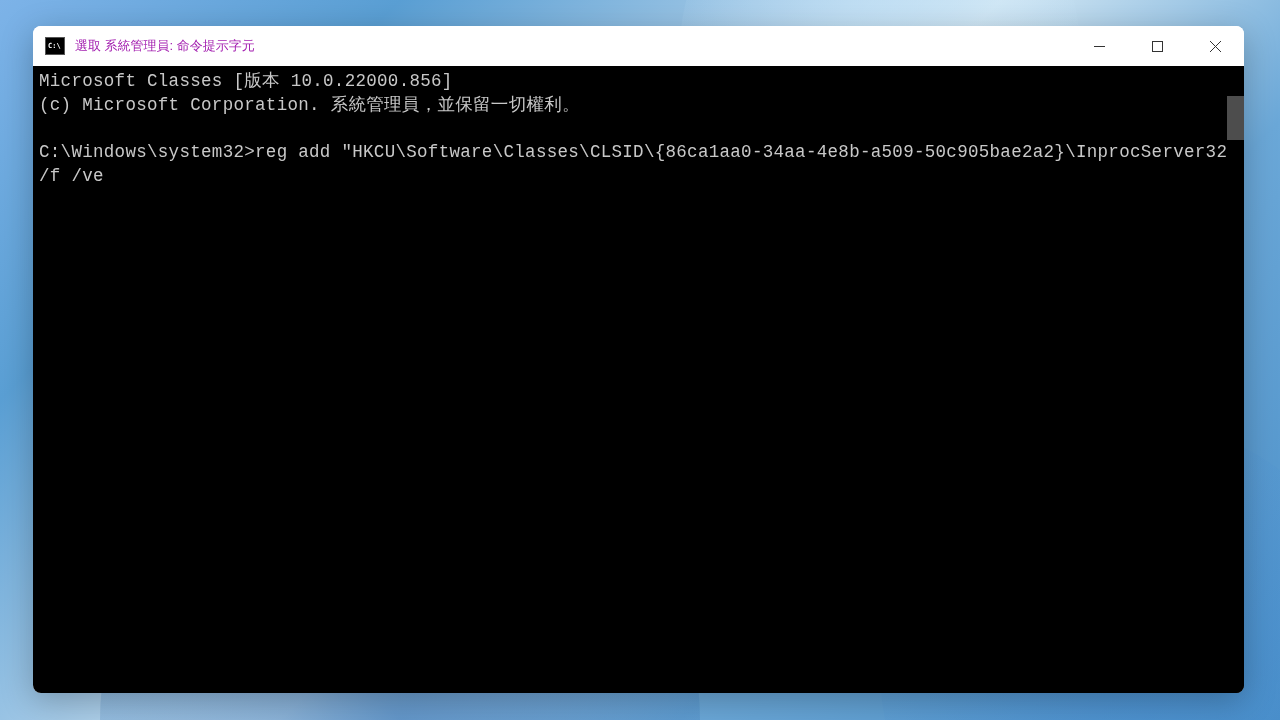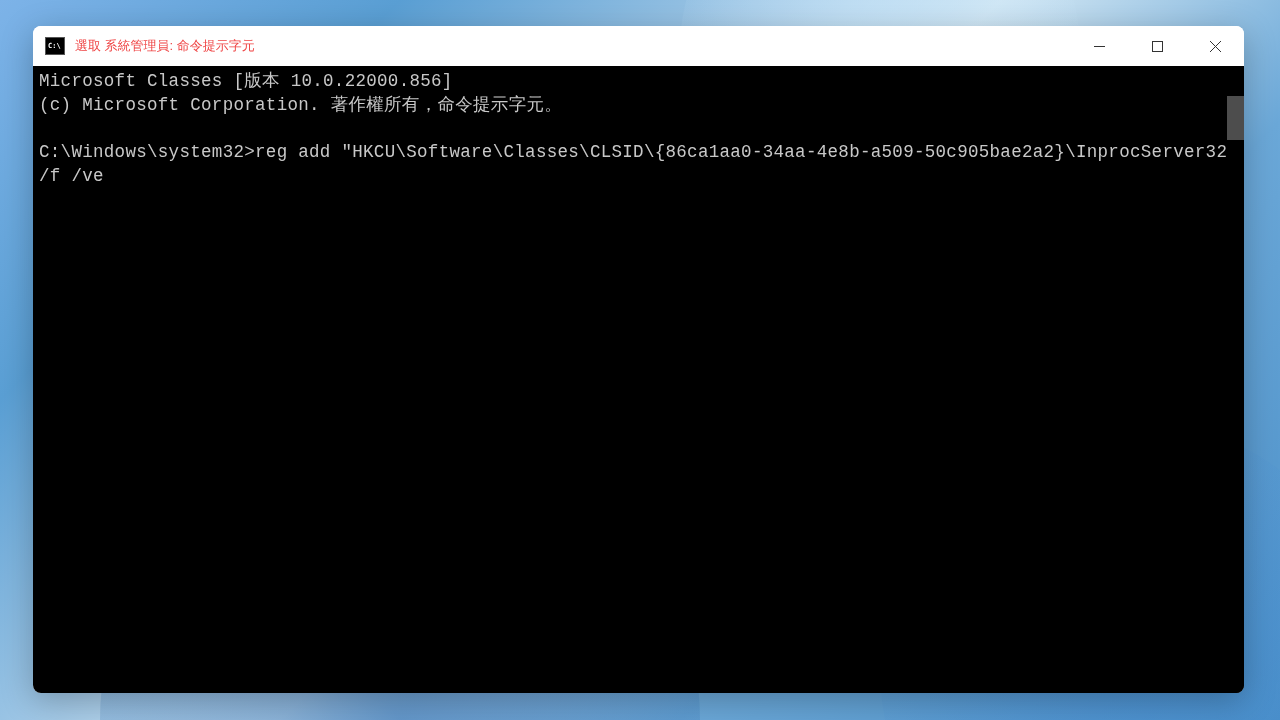--- a/index.html
+++ b/index.html
@@ -79,21 +79,21 @@
       padding-left: 2px;
     }
     .app-icon-text {
       color: #ffffff;
       font-size: 7px;
       font-family: Consolas, monospace;
       font-weight: bold;
     }
     
     .title-text {
-      color: #ef4444;
+      color: #a21caf;
       font-size: 13px;
       flex: 1;
     }
     
     .window-controls {
       display: flex;
       height: 100%;
     }
     
     .win-btn {
@@ -180,20 +180,20 @@
       <button class="win-btn close-btn">
         <svg viewBox="0 0 11 11">
             <line x1="0" y1="0" x2="11" y2="11"></line>
             <line x1="11" y1="0" x2="0" y2="11"></line>
           </svg>
       </button>
     </div>
   </div>
   <div class="terminal">
     <div class="terminal-content"><span>Microsoft Classes [版本 10.0.22000.856]</span>
-<span>(c) Microsoft Corporation. 著作權所有，命令提示字元。</span>
+<span>(c) Microsoft Corporation. 系統管理員，並保留一切權利。</span>
 <span></span>
 <span>C:\Windows\system32&gt;reg add "HKCU\Software\Classes\CLSID\{86ca1aa0-34aa-4e8b-a509-50c905bae2a2}\InprocServer32" /f /ve</span></div>
     <div class="scrollbar-track">
       <div class="scrollbar-thumb"></div>
     </div>
   </div>
 </div>
 
 </body></html>

